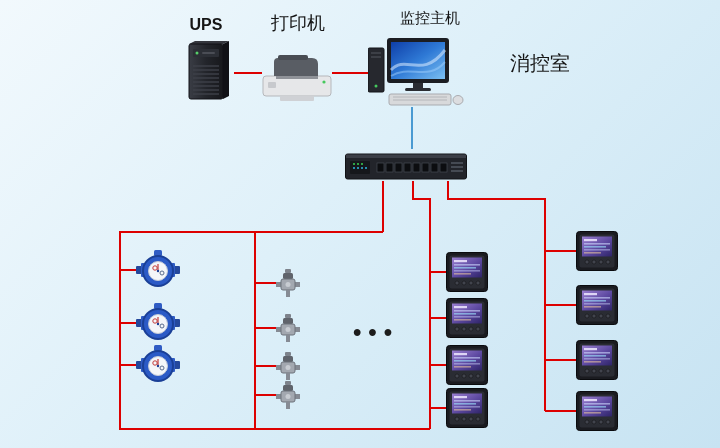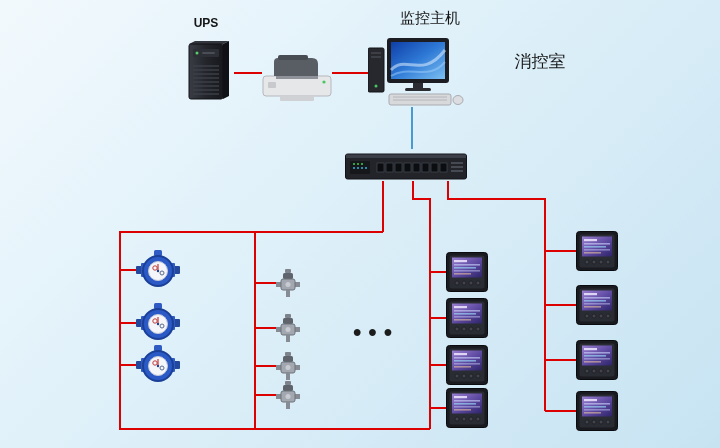--- a/index.html
+++ b/index.html
@@ -4,24 +4,24 @@
 <style>
   html,body{margin:0;padding:0;}
   .canvas{
     position:relative;width:720px;height:448px;overflow:hidden;
     background:linear-gradient(135deg,#f2f9fd 0%,#def0f9 45%,#c7e3f2 100%);
     font-family:"Liberation Sans",sans-serif;
   }
   .wires{position:absolute;left:0;top:0;}
   .dev{position:absolute;}
   .label{position:absolute;color:#151515;text-align:center;white-space:nowrap;}
-  .label-ups{left:176px;top:16px;width:60px;font-size:12px;font-weight:600;}
+  .label-ups{left:176px;top:16px;width:60px;font-size:16px;font-weight:600;}
   .label-printer{left:258px;top:11px;width:80px;font-size:18px;}
   .label-host{left:390px;top:9px;width:80px;font-size:15px;}
-  .label-room{left:504px;top:50px;width:72px;font-size:17px;}
+  .label-room{left:504px;top:50px;width:72px;font-size:20px;}
   .label-ellipsis{left:344px;top:318px;width:64px;font-size:24px;font-weight:bold;letter-spacing:7px;color:#1c1c1c;}
   .defs{position:absolute;width:0;height:0;}
 </style>
 </head>
 <body>
 
 <div class="canvas">
 
   <svg class="defs" aria-hidden="true">
     <defs>
@@ -186,20 +186,21 @@
         <path d="M430 408 H447"></path>
       <path d="M545 251 H577"></path>
         <path d="M545 305 H577"></path>
         <path d="M545 360 H577"></path>
         <path d="M545 411 H577"></path>
     </g>
     <path d="M412 107 V149" stroke="#4a9ad2" stroke-width="2" fill="none"></path>
   </svg>
 
   <div class="label label-ups">UPS</div>
+  <div class="label label-printer">打印机</div>
   <div class="label label-host">监控主机</div>
   <div class="label label-room">消控室</div>
   <div class="label label-ellipsis">•••</div>
 
   <svg class="dev" style="left:180px;top:40px;" width="54" height="62">
       <use href="#sym-ups"></use>
     </svg>
   <svg class="dev" style="left:262px;top:54px;" width="70" height="48">
       <use href="#sym-printer"></use>
     </svg>

